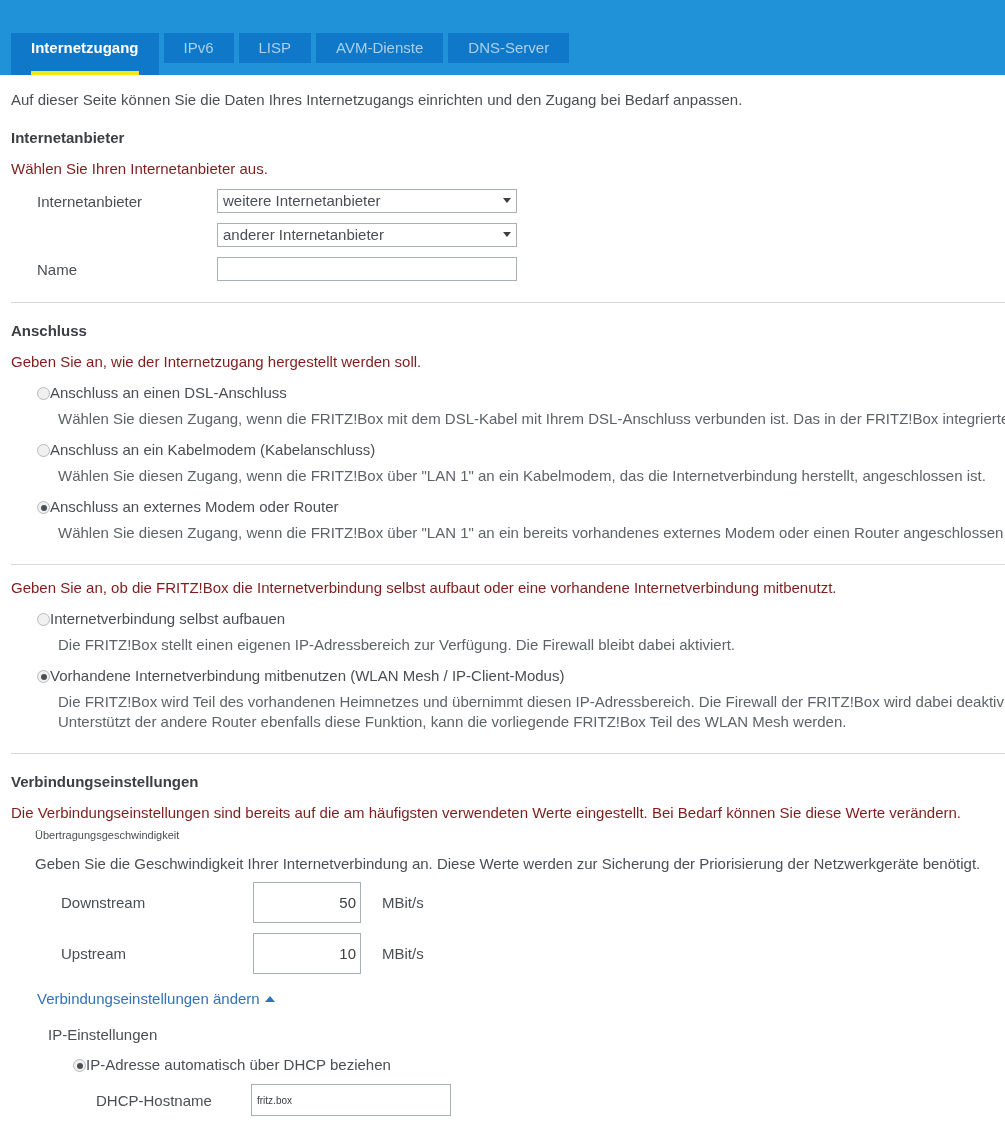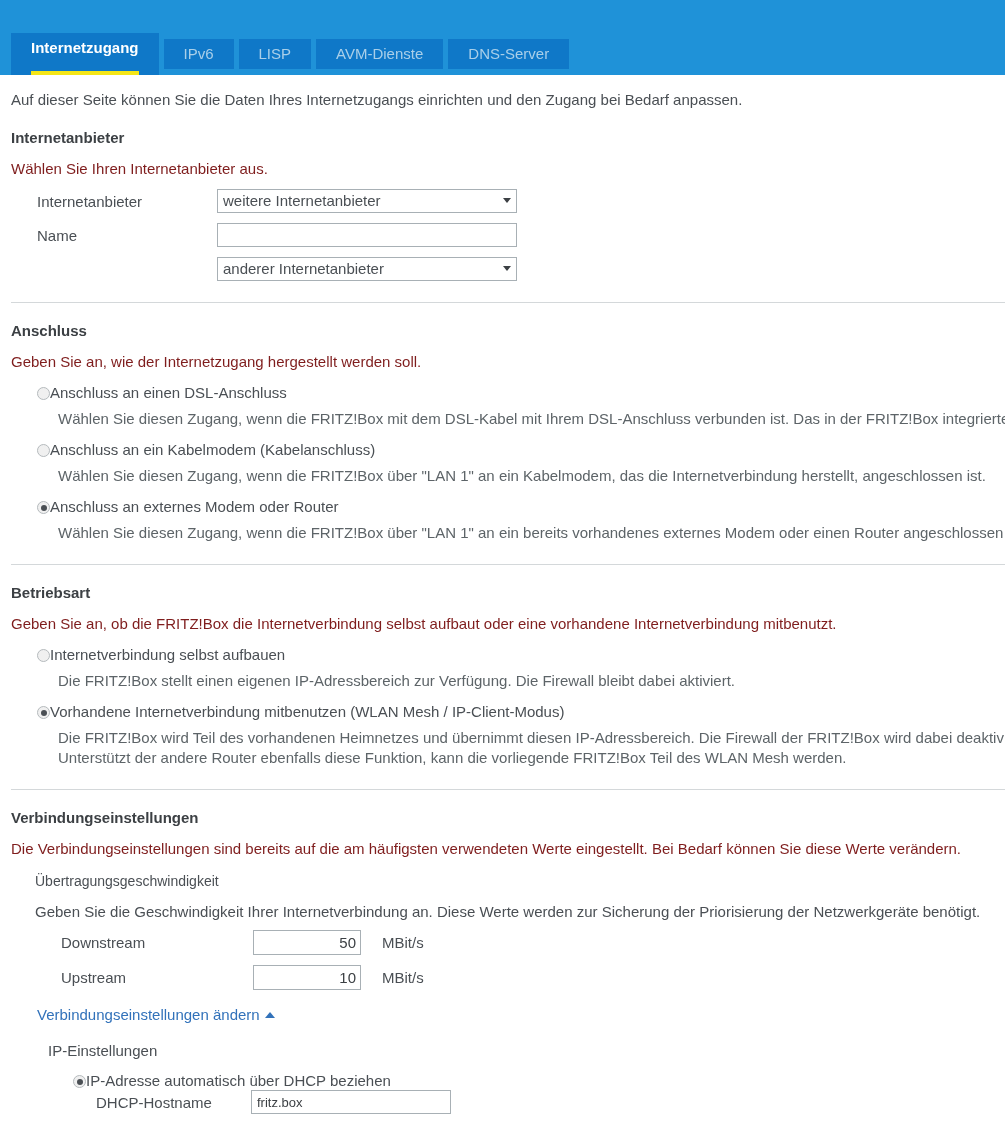--- a/index.html
+++ b/index.html
@@ -41,21 +41,21 @@
   .breadcrumb .crumb-current {
     color: #ffffff;
     font-weight: bold;
   }
 
   .tabs {
     position: absolute;
     left: 11px;
     bottom: 0;
     display: flex;
-    align-items: center;
+    align-items: flex-start;
   }
   .tab {
     background: #0f78c8;
     color: #a9cfe9;
     font-size: 15px;
     height: 30px;
     line-height: 30px;
     padding: 0 20px;
     margin-right: 5px;
     text-align: center;
@@ -200,22 +200,22 @@
     margin: 7px 0 0 47px;
     font-size: 15px;
     color: #5d6468;
     line-height: 20px;
     white-space: nowrap;
   }
   .radio-desc.wrap { white-space: normal; width: 990px; }
 
   
   .sub-title {
-    margin: 14px 0 0 24px;
-    font-size: 14px;
+    margin: 6px 0 0 24px;
+    font-size: 11px;
     color: #4a4f54;
   }
   .sub-desc {
     margin: 14px 0 0 24px;
     font-size: 15px;
     color: #4a4f54;
     white-space: nowrap;
   }
   .speed-row {
     display: flex;
@@ -225,21 +225,21 @@
   }
   .speed-label {
     width: 230px;
     padding-left: 50px;
     box-sizing: border-box;
     font-size: 15px;
     color: #4a4f54;
   }
   .num-box {
     width: 108px;
-    height: 25px;
+    height: 41px;
     box-sizing: border-box;
     border: 1px solid #a8b0b5;
     background: #ffffff;
     font-size: 15px;
     color: #3c4044;
     text-align: right;
     padding: 0 4px;
     font-family: "Liberation Sans", sans-serif;
   }
   .unit {
@@ -271,35 +271,36 @@
   }
   .ip-radio-line {
     display: flex;
     align-items: flex-start;
     margin-top: 13px;
   }
   .ip-radio-line .radio { margin-left: 62px; }
   .host-row {
     display: flex;
     align-items: center;
+    margin-top: 10px;
   }
   .host-label {
     width: 240px;
     padding-left: 85px;
     box-sizing: border-box;
     font-size: 15px;
     color: #4a4f54;
   }
   .host-box {
     width: 200px;
-    height: 24px;
+    height: 32px;
     box-sizing: border-box;
     border: 1px solid #a8b0b5;
     background: #ffffff;
-    font-size: 13px;
+    font-size: 10px;
     color: #3c4044;
     padding: 0 5px;
     font-family: "Liberation Sans", sans-serif;
   }
 </style>
 </head>
 <body>
 
 <div class="header">
   <div class="tabs">
@@ -332,32 +333,32 @@
 
   <div class="form-row">
     <div class="form-label">Internetanbieter</div>
     <div class="sel-wrap">
       <div class="sel-box">weitere Internetanbieter</div>
       <span class="sel-arrow"></span>
     </div>
   </div>
 
   <div class="form-row">
-    <div class="form-label">Name</div>
-    <input class="txt-box" type="text" value="" style="">
-  </div>
-
-  <div class="form-row">
     <div class="form-label"></div>
     <div class="sel-wrap">
       <div class="sel-box">anderer Internetanbieter</div>
       <span class="sel-arrow"></span>
     </div>
   </div>
 
+  <div class="form-row">
+    <div class="form-label">Name</div>
+    <input class="txt-box" type="text" value="" style="">
+  </div>
+
   <hr class="divider">
 
   
   <div class="sec-title">Anschluss</div>
   <div class="sec-desc">Geben Sie an, wie der Internetzugang hergestellt werden soll.</div>
 
   <div class="radio-item">
     <div class="radio-line">
       <span class="radio"></span>
       <span class="radio-label">Anschluss an einen DSL-Anschluss</span>
@@ -377,21 +378,20 @@
     <div class="radio-line">
       <span class="radio checked"></span>
       <span class="radio-label">Anschluss an externes Modem oder Router</span>
     </div>
     <div class="radio-desc">Wählen Sie diesen Zugang, wenn die FRITZ!Box über "LAN 1" an ein bereits vorhandenes externes Modem oder einen Router angeschlossen ist.</div>
   </div>
 
   <hr class="divider">
 
   
-  <div class="sec-title">Betriebsart</div>
   <div class="sec-desc">Geben Sie an, ob die FRITZ!Box die Internetverbindung selbst aufbaut oder eine vorhandene Internetverbindung mitbenutzt.</div>
 
   <div class="radio-item">
     <div class="radio-line">
       <span class="radio"></span>
       <span class="radio-label">Internetverbindung selbst aufbauen</span>
     </div>
     <div class="radio-desc">Die FRITZ!Box stellt einen eigenen IP-Adressbereich zur Verfügung. Die Firewall bleibt dabei aktiviert.</div>
   </div>
 

